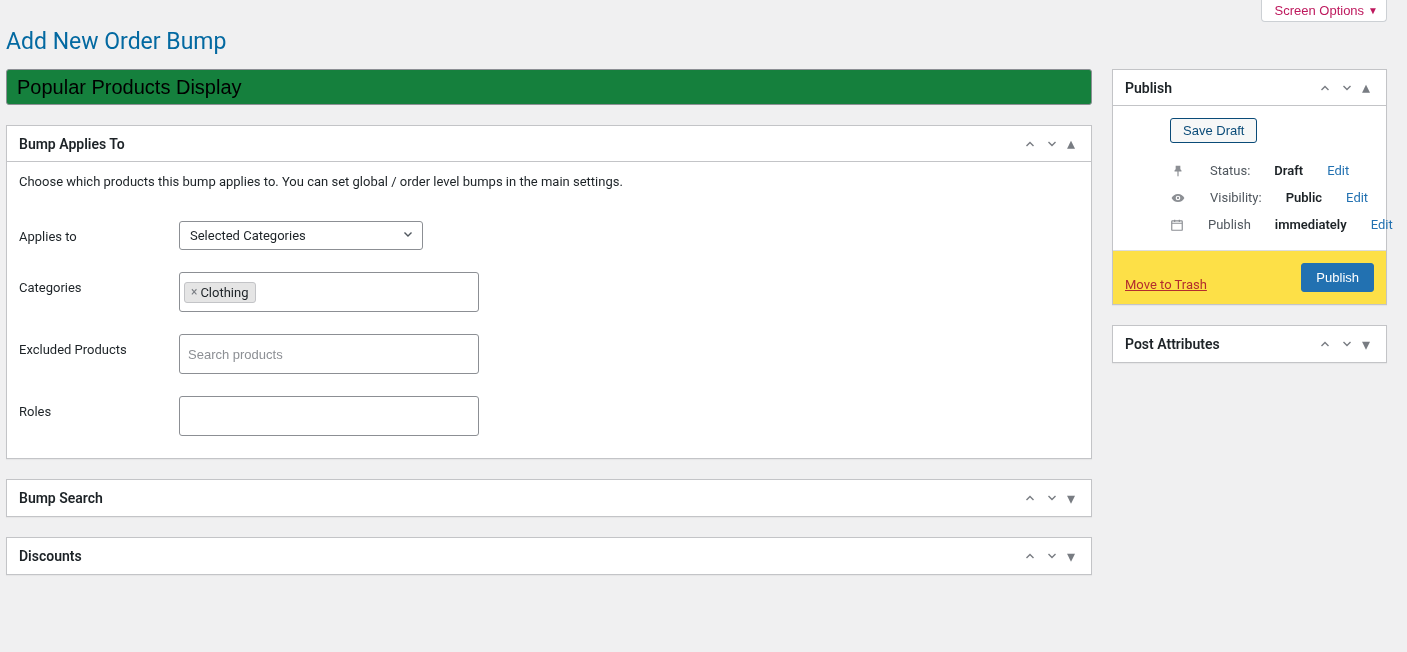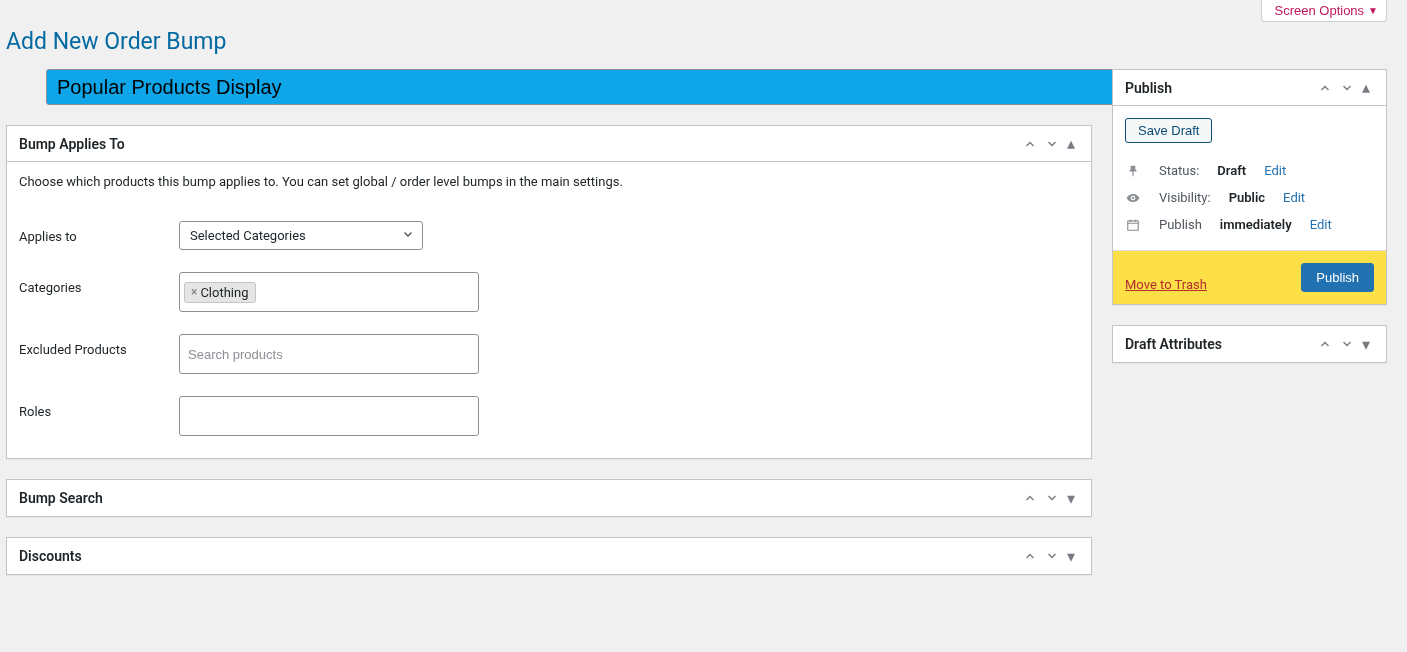--- a/index.html
+++ b/index.html
@@ -44,24 +44,23 @@
 }
 .main { flex: 1; min-width: 0; }
 .side { width: 275px; flex-shrink: 0; }
 
 .title-input {
   width: 100%;
   padding: 3px 10px;
   font-size: 20px;
   line-height: 1.4;
   border: 1px solid #8c8f94;
-  background: #0ea5e9;
+  background: #15803d;
   border-radius: 3px;
   margin-bottom: 20px;
-  margin-left: 40px;
 }
 
 .postbox {
   background: #fff;
   border: 1px solid #c3c4c7;
   box-shadow: 0 1px 1px rgba(0,0,0,.04);
   margin-bottom: 20px;
 }
 .postbox-header {
   display: flex;
@@ -172,35 +171,35 @@
   outline: none;
   padding: 6px 4px;
   font-size: 13px;
   flex: 1;
   min-width: 100px;
   background: transparent;
 }
 .tag-input input::placeholder { color: #8c8f94; }
 
 
-.publish-body { padding: 12px; }
+.publish-body { padding: 12px; margin-left: 45px; }
 .save-draft-btn {
   border: 1px solid #0a4b78;
   color: #0a4b78;
   background: #f6f7f7;
   padding: 4px 12px;
   font-size: 13px;
   border-radius: 3px;
   cursor: pointer;
 }
 .pub-meta { margin-top: 14px; }
 .pub-row {
   display: flex;
   align-items: center;
-  gap: 18px;
+  gap: 24px;
   padding: 6px 0;
   font-size: 13px;
   color: #50575e;
 }
 .pub-row .icon {
   width: 16px;
   display: inline-flex;
   justify-content: center;
   color: #8c8f94;
 }
@@ -409,21 +408,21 @@
         </div>
       </div>
       <div class="pub-footer">
         <a class="trash-link">Move to Trash</a>
         <button class="publish-btn">Publish</button>
       </div>
     </div>
 
     <div class="postbox">
       <div class="postbox-header no-border">
-        <h2>Draft Attributes</h2>
+        <h2>Post Attributes</h2>
         <div class="handle-actions">
           <span>
               <svg class="chev" viewBox="0 0 20 20" fill="none" stroke="currentColor" stroke-width="2">
                 <path d="M5 13l5-5 5 5"></path>
               </svg>
             </span>
           <span>
               <svg class="chev" viewBox="0 0 20 20" fill="none" stroke="currentColor" stroke-width="2">
                 <path d="M5 7l5 5 5-5"></path>
               </svg>

